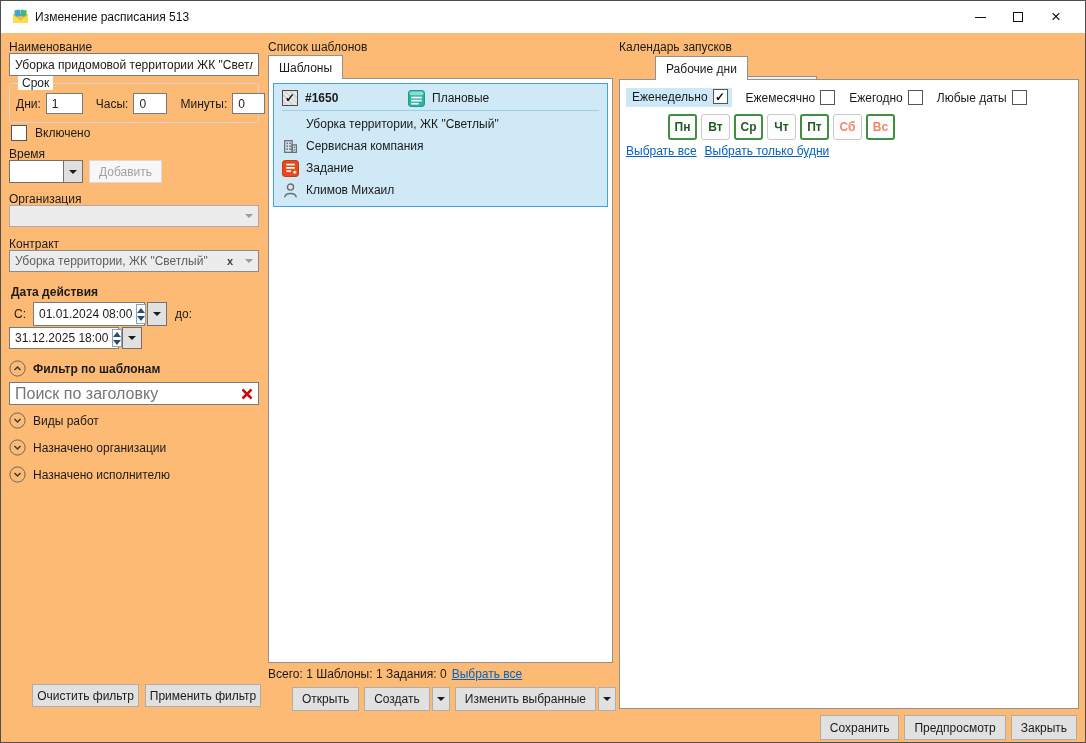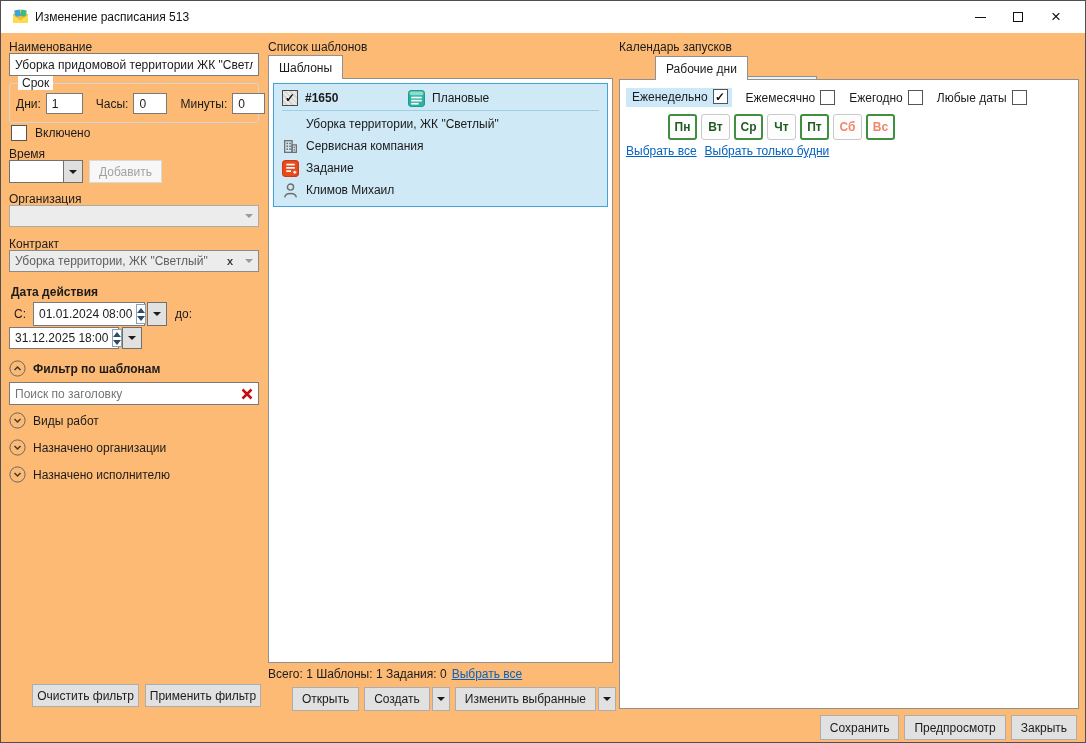--- a/index.html
+++ b/index.html
@@ -176,21 +176,21 @@
 
   <div class="sect" style="left:8px; top:359px;">
     <svg class="ic17" viewBox="0 0 17 17">
       <circle cx="8.5" cy="8.5" r="7.6" fill="none" stroke="#666"></circle>
       <polyline points="5.5,10 8.5,7 11.5,10" fill="none" stroke="#3c3c3c" stroke-width="1.5"></polyline>
     </svg>
     <span class="bold">Фильтр по шаблонам</span>
   </div>
 
   <div style="position:absolute; left:8px; top:381px; width:250px; height:23px; border:1px solid #7a7a7a; background:#fff; display:flex; align-items:stretch;">
-    <input style="flex: 1 1 0%; border: none; outline: none; font-family: inherit; font-size: 12px; padding: 0px 5px;" placeholder="Поиск по заголовку">
+    <input style="flex: 1 1 0%; border: none; outline: none; font-family: inherit; font-size: 16px; padding: 0px 5px;" placeholder="Поиск по заголовку">
     <span style="width:22px; display:flex; align-items:center; justify-content:center;">
       <svg width="14" height="14" viewBox="0 0 14 14">
         <path d="M2.5 2.5 L11.5 11.5 M11.5 2.5 L2.5 11.5" stroke="#c40e0e" stroke-width="2.5"></path>
       </svg>
     </span>
   </div>
 
   <div class="sect" style="left:8px; top:411px;">
     <svg class="ic17" viewBox="0 0 17 17">
       <circle cx="8.5" cy="8.5" r="7.6" fill="none" stroke="#666"></circle>

